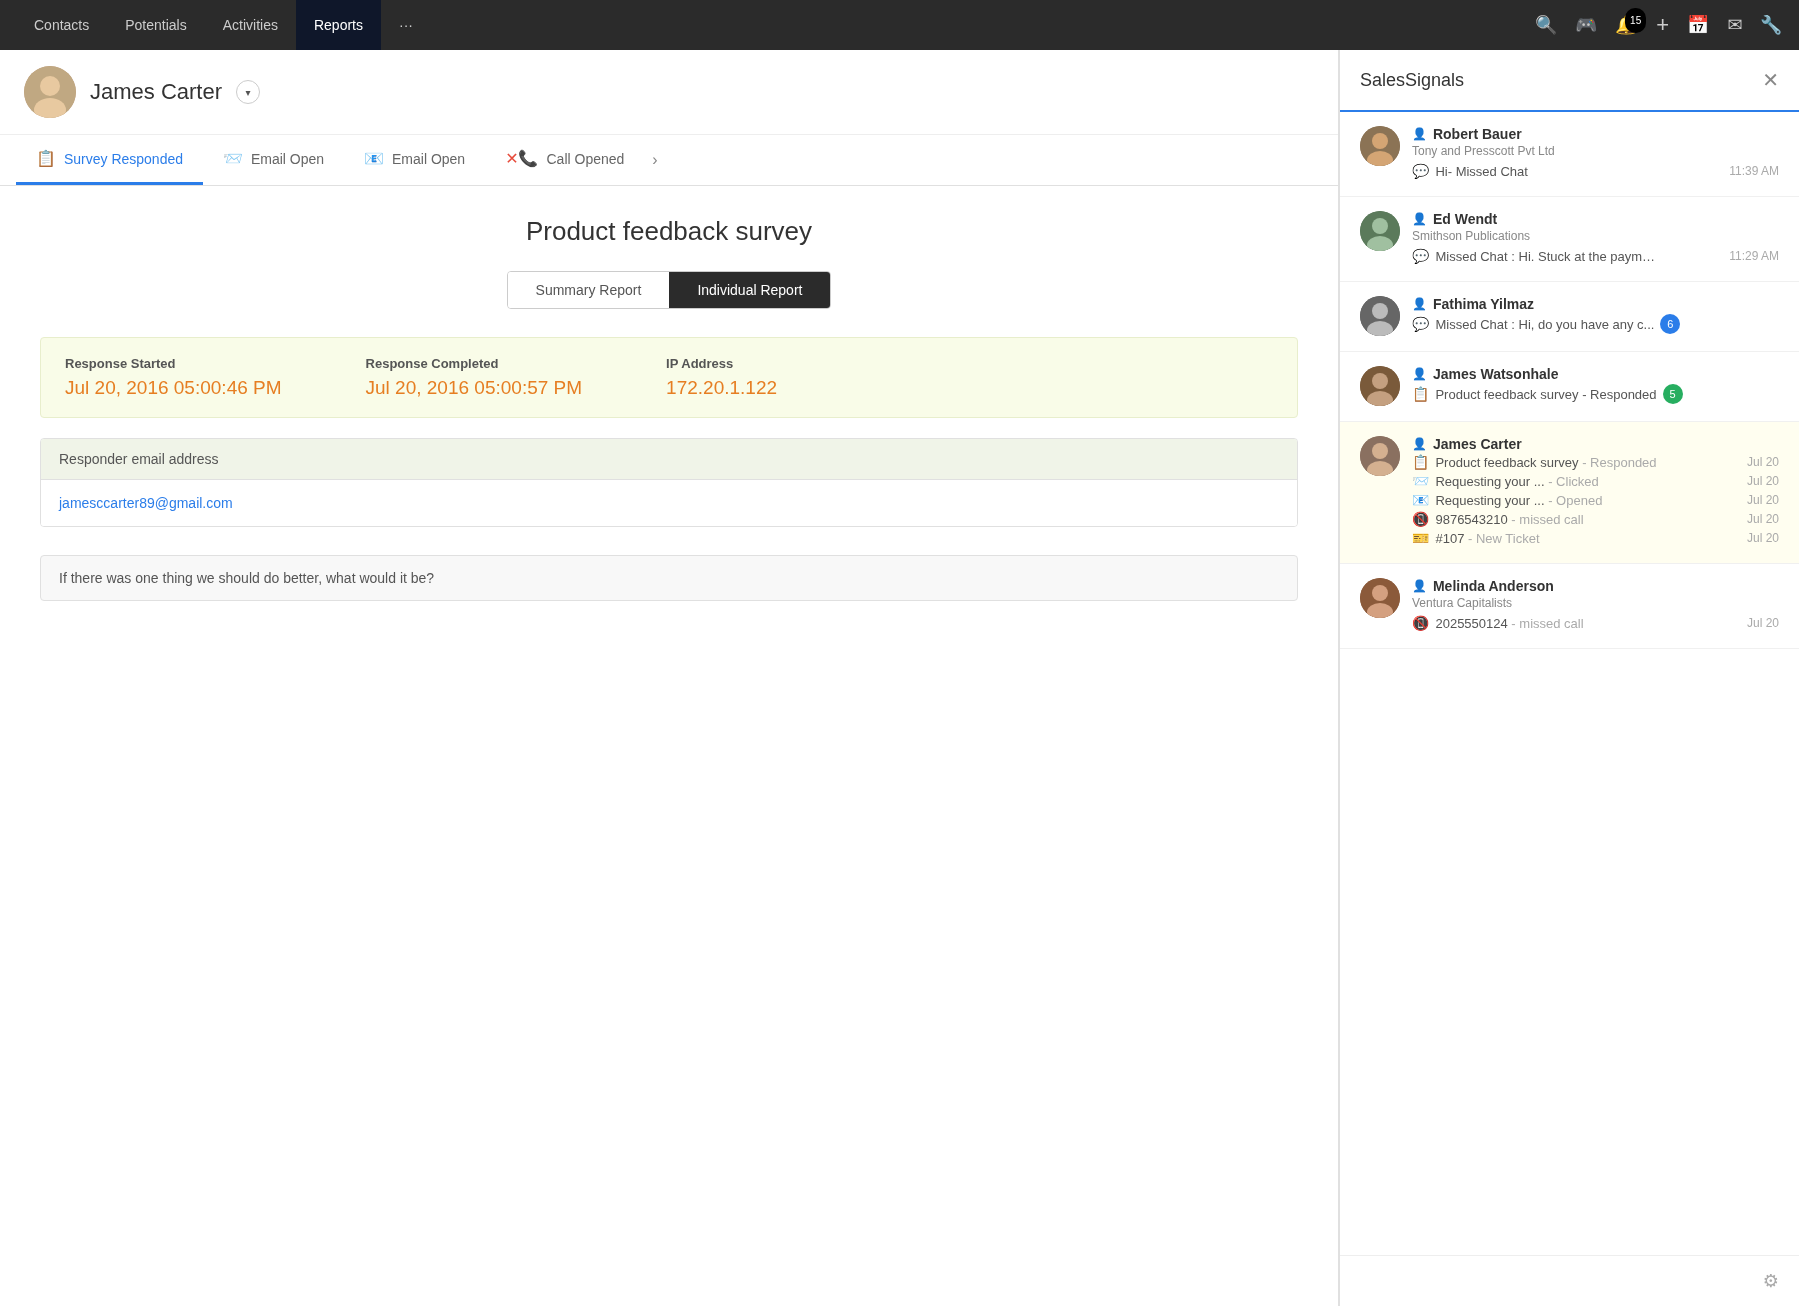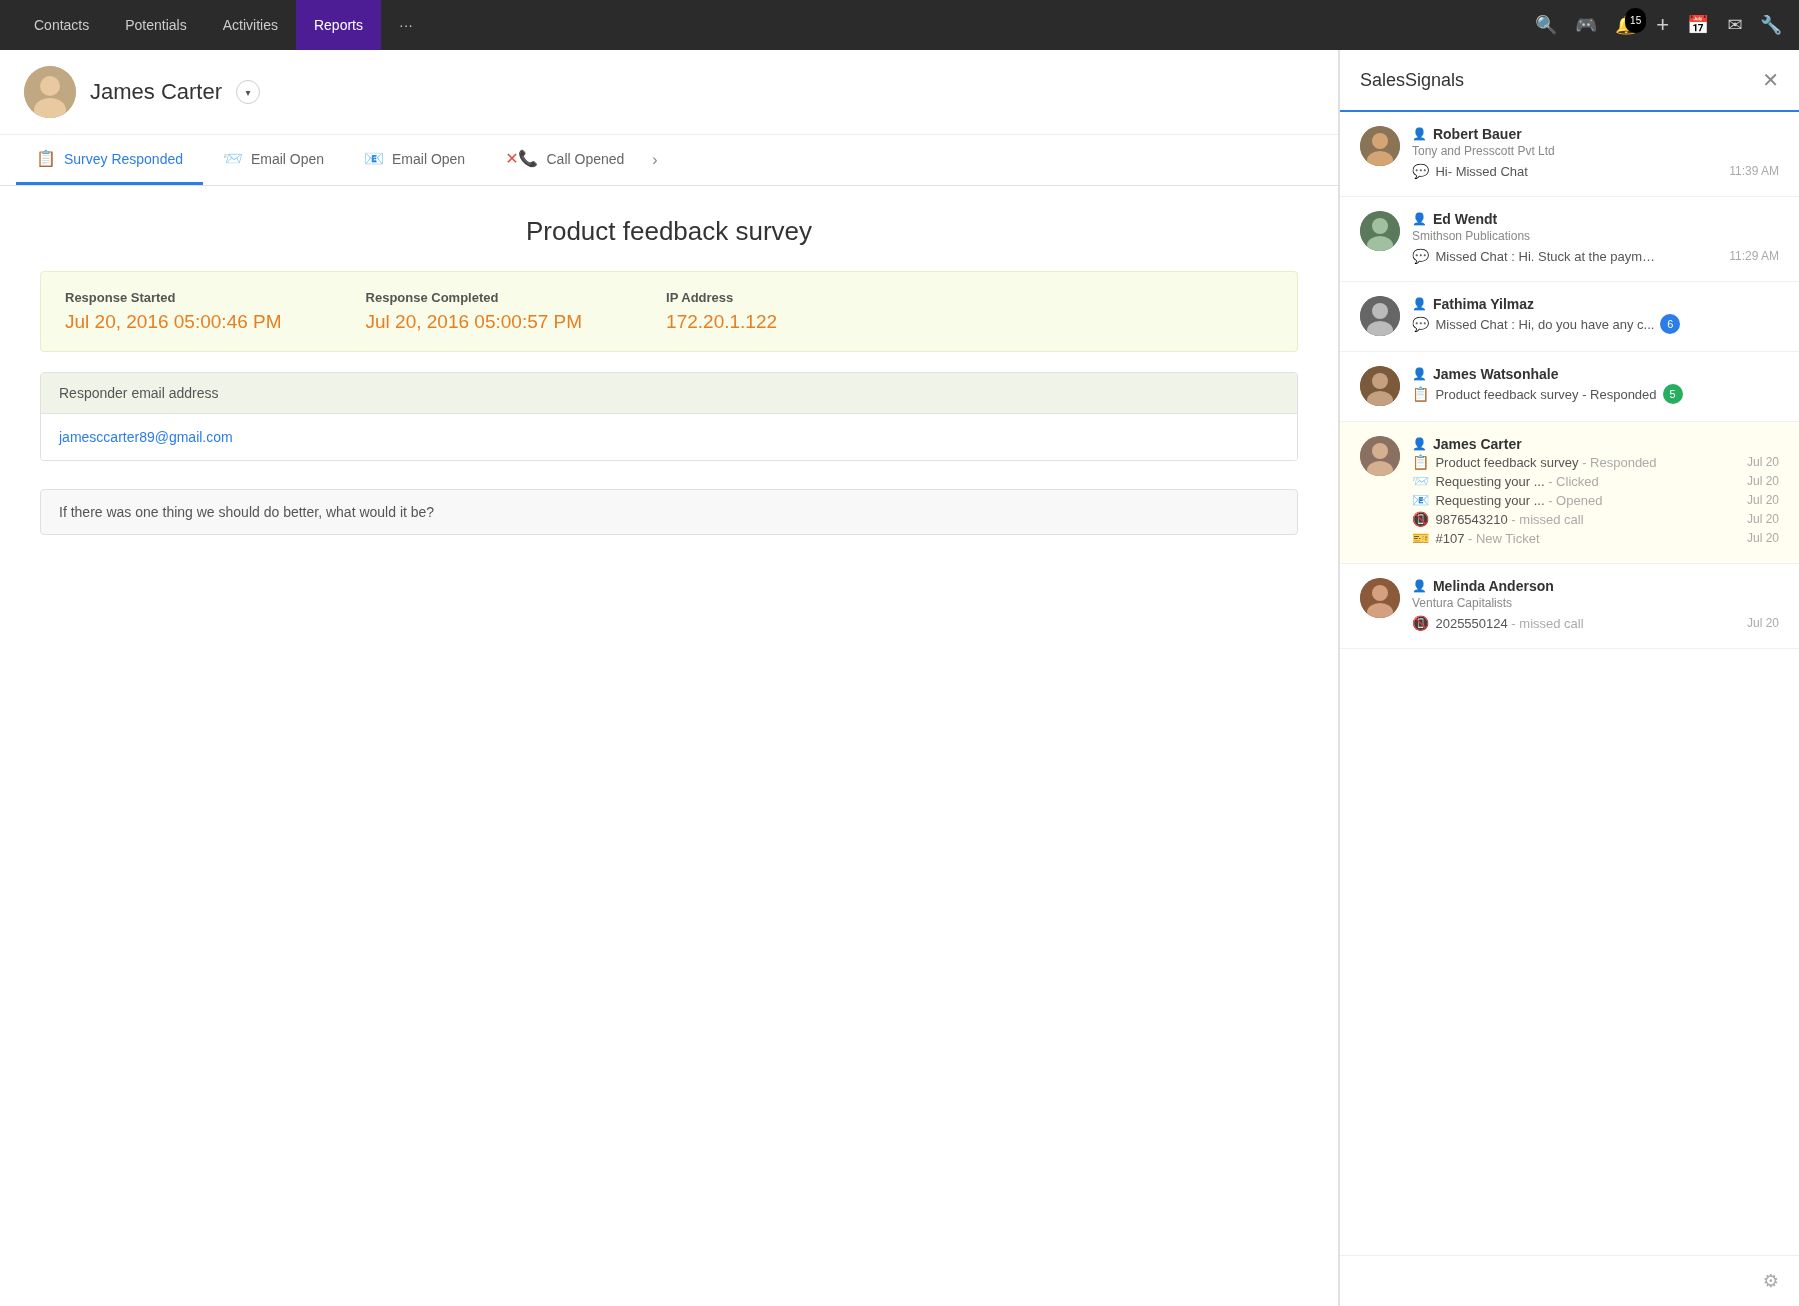--- a/index.html
+++ b/index.html
@@ -16,21 +16,21 @@
     }
     .nav-item {
       color: #ccc;
       font-size: 14px;
       padding: 8px 18px;
       height: 100%;
       display: flex;
       align-items: center;
       cursor: pointer;
     }
-    .nav-item.active { color: #fff; background: #4c1d95; }
+    .nav-item.active { color: #fff; background: #0f172a; }
     .nav-spacer { flex: 1; }
     .nav-icons { display: flex; align-items: center; gap: 18px; }
     .nav-icon { color: #ccc; font-size: 18px; cursor: pointer; position: relative; }
     .nav-icon .badge {
       position: absolute;
       top: -6px; right: -8px;
       background: #000000;
       color: #fff;
       font-size: 10px;
       border-radius: 10px;
@@ -405,20 +405,28 @@
       <div class="tab">
         <span class="tab-icon" style="color:#e74c3c;">✕📞</span>
         <span>Call Opened</span>
       </div>
       <div class="tab-arrow">›</div>
     </div>
 
     <div class="content-area">
       <h2 class="survey-title">Product feedback survey</h2>
 
+      <div class="report-tabs">
+        <div class="report-tab">
+          <span>Summary Report</span>
+        </div>
+        <div class="report-tab active">
+          <span>Individual Report</span>
+        </div>
+      </div>
 
       <div class="response-info">
         <div class="info-col">
           <label>Response Started</label>
           <span class="value">Jul 20, 2016 05:00:46 PM</span>
         </div>
         <div class="info-col">
           <label>Response Completed</label>
           <span class="value">Jul 20, 2016 05:00:57 PM</span>
         </div>

